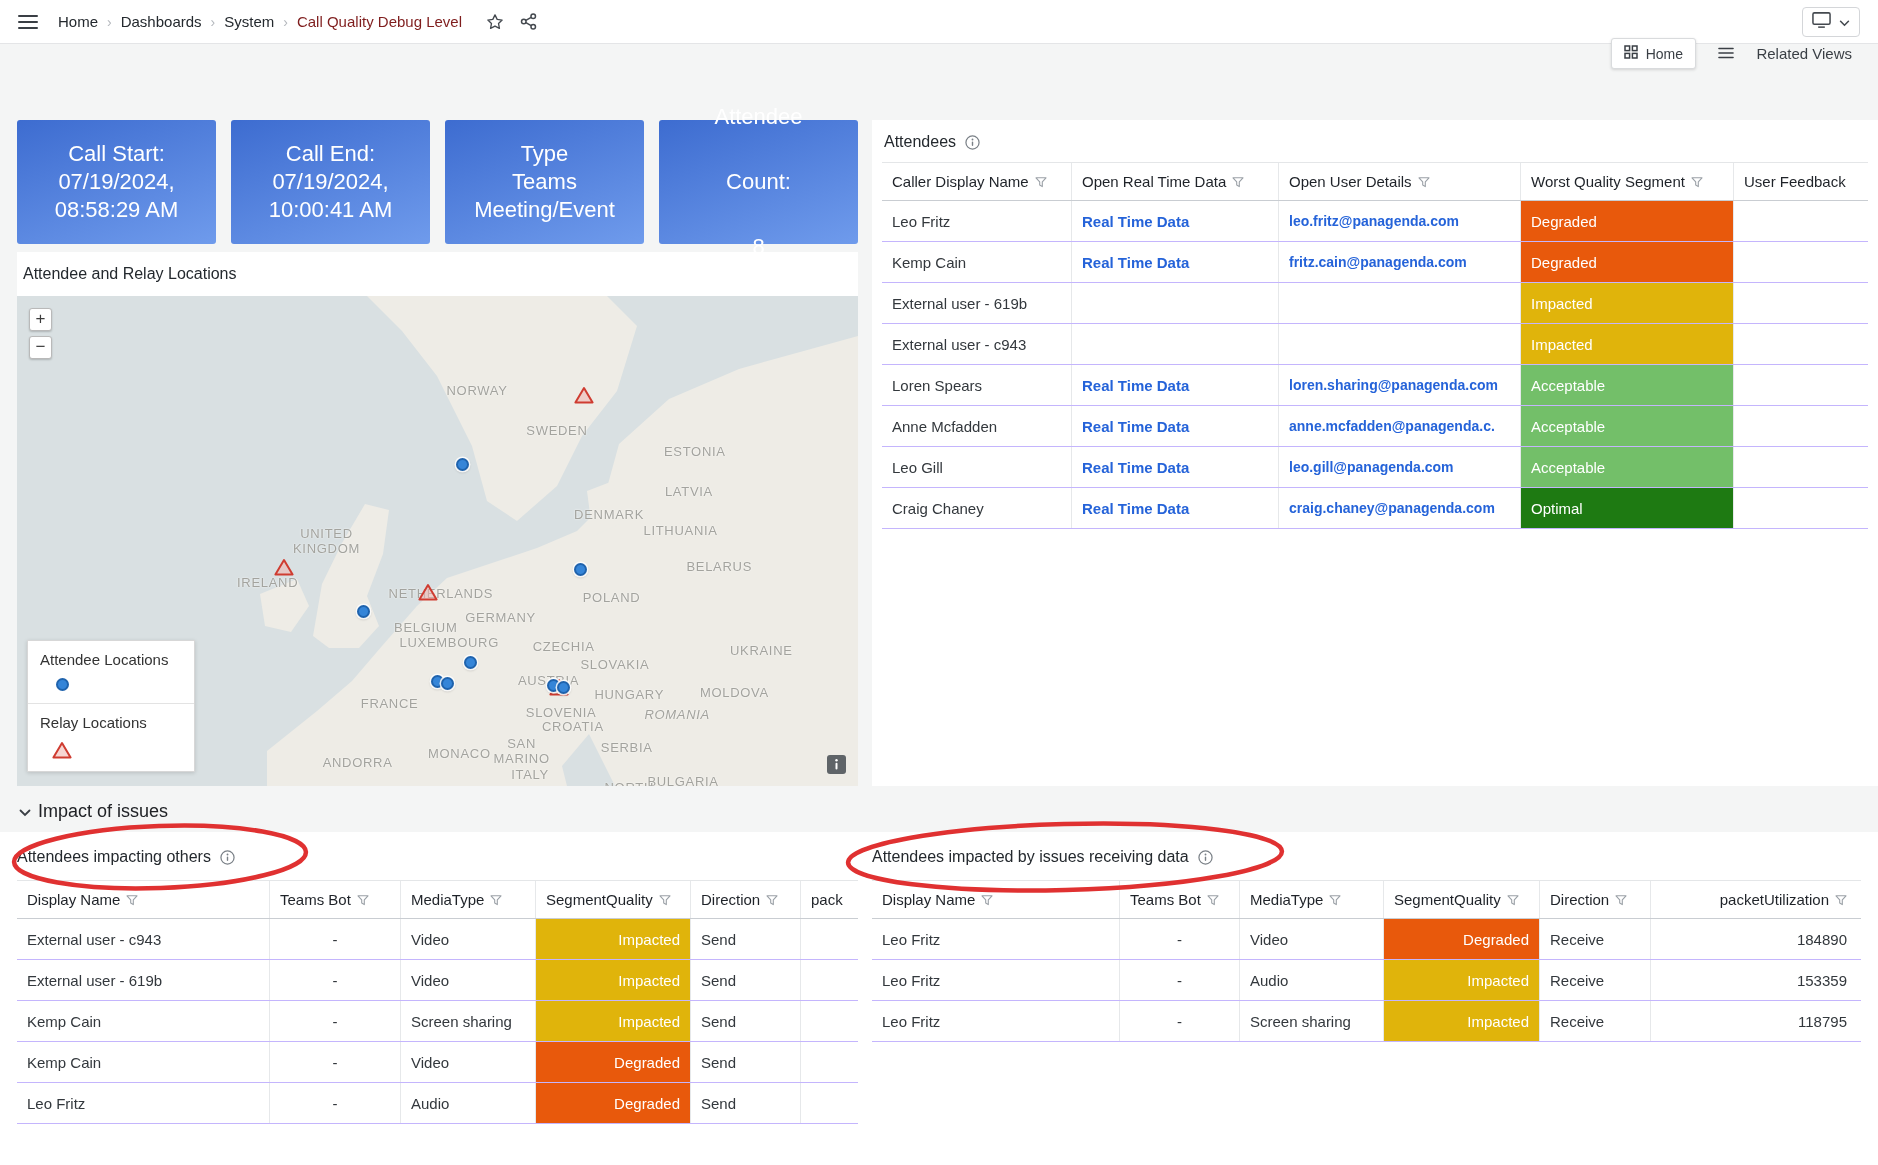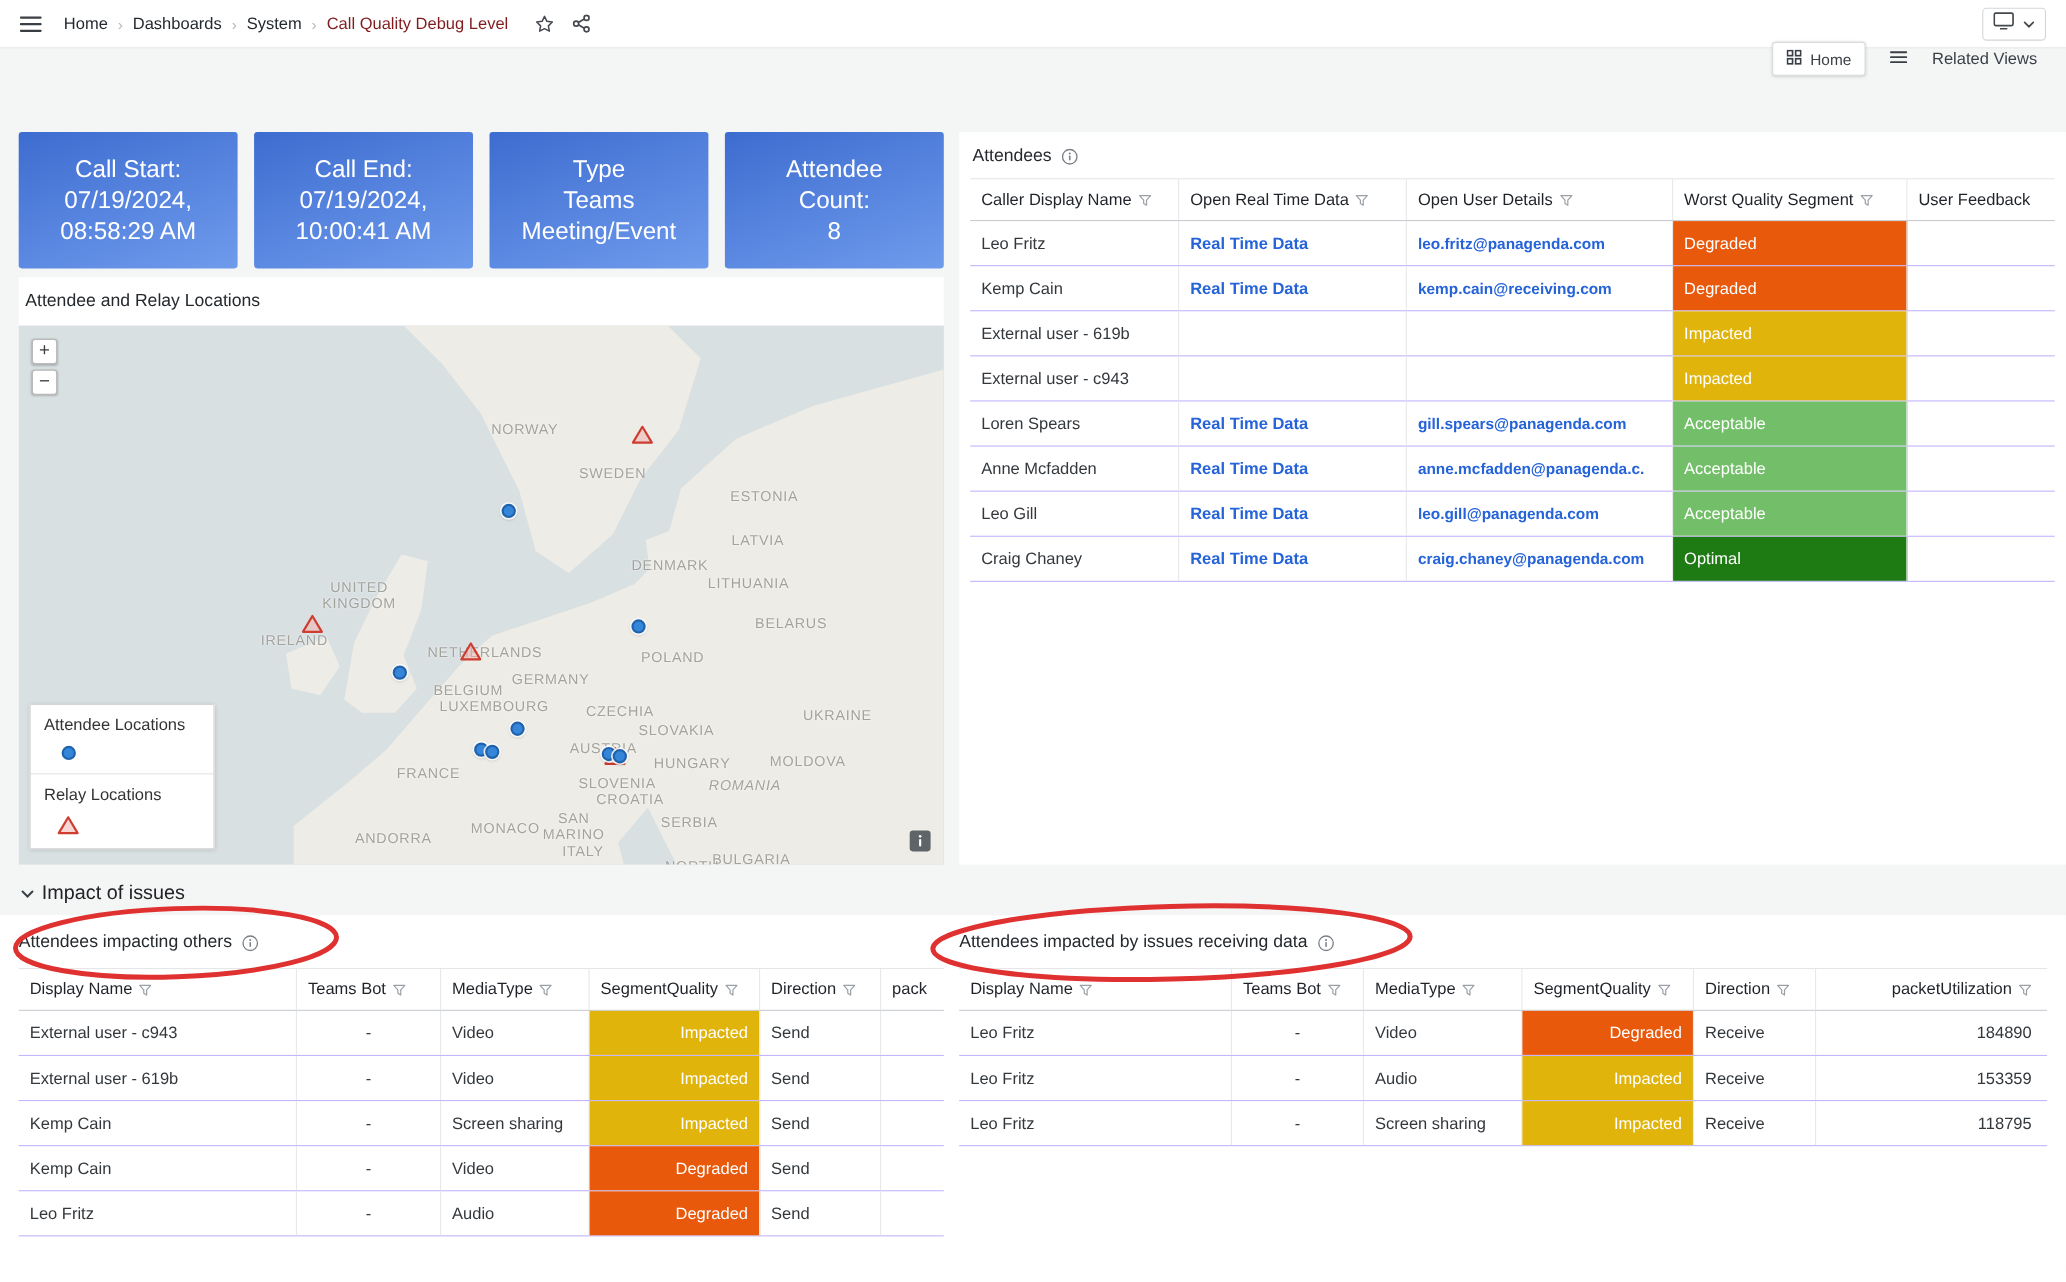--- a/index.html
+++ b/index.html
@@ -161,21 +161,21 @@
     <div class="stat-panel" style="background: linear-gradient(160deg, rgb(61, 108, 208), rgb(111, 155, 236));">
       <div class="stat-line">Call End:</div>
       <div class="stat-line">07/19/2024,</div>
       <div class="stat-line">10:00:41 AM</div>
     </div>
     <div class="stat-panel" style="background: linear-gradient(160deg, rgb(61, 108, 208), rgb(111, 155, 236));">
       <div class="stat-line">Type</div>
       <div class="stat-line">Teams</div>
       <div class="stat-line">Meeting/Event</div>
     </div>
-    <div class="stat-panel" style="background: linear-gradient(160deg, rgb(61, 108, 208), rgb(111, 155, 236));">
+    <div class="stat-panel" style="background: linear-gradient(160deg, rgb(61, 108, 208), rgb(111, 155, 236)); gap: 37px;">
       <div class="stat-line">Attendee</div>
       <div class="stat-line">Count:</div>
       <div class="stat-line">8</div>
     </div>
   </div>
 
 <div class="map-panel">
   <div class="panel-title-row">
     <span class="panel-title">Attendee and Relay Locations</span>
   </div>
@@ -326,21 +326,21 @@
         </div>
         <div class="t-cell q" style="width: 213px; background: rgb(232, 89, 12);">Degraded</div>
         <div class="t-cell" style="width: 125px;"></div>
       </div>
       <div class="t-row">
         <div class="t-cell" style="width: 190px;">Kemp Cain</div>
         <div class="t-cell" style="width: 207px;">
           <span class="link">Real Time Data</span>
         </div>
         <div class="t-cell" style="width: 242px;">
-          <span class="link email">kemp.cain@receiving.com</span>
+          <span class="link email">fritz.cain@panagenda.com</span>
         </div>
         <div class="t-cell q" style="width: 213px; background: rgb(232, 89, 12);">Degraded</div>
         <div class="t-cell" style="width: 125px;"></div>
       </div>
       <div class="t-row">
         <div class="t-cell" style="width: 190px;">External user - 619b</div>
         <div class="t-cell" style="width: 207px;"></div>
         <div class="t-cell" style="width: 242px;"></div>
         <div class="t-cell q" style="width: 213px; background: rgb(224, 180, 11);">Impacted</div>
         <div class="t-cell" style="width: 125px;"></div>
@@ -351,21 +351,21 @@
         <div class="t-cell" style="width: 242px;"></div>
         <div class="t-cell q" style="width: 213px; background: rgb(224, 180, 11);">Impacted</div>
         <div class="t-cell" style="width: 125px;"></div>
       </div>
       <div class="t-row">
         <div class="t-cell" style="width: 190px;">Loren Spears</div>
         <div class="t-cell" style="width: 207px;">
           <span class="link">Real Time Data</span>
         </div>
         <div class="t-cell" style="width: 242px;">
-          <span class="link email">gill.spears@panagenda.com</span>
+          <span class="link email">loren.sharing@panagenda.com</span>
         </div>
         <div class="t-cell q" style="width: 213px; background: rgb(115, 191, 105);">Acceptable</div>
         <div class="t-cell" style="width: 125px;"></div>
       </div>
       <div class="t-row">
         <div class="t-cell" style="width: 190px;">Anne Mcfadden</div>
         <div class="t-cell" style="width: 207px;">
           <span class="link">Real Time Data</span>
         </div>
         <div class="t-cell" style="width: 242px;">

